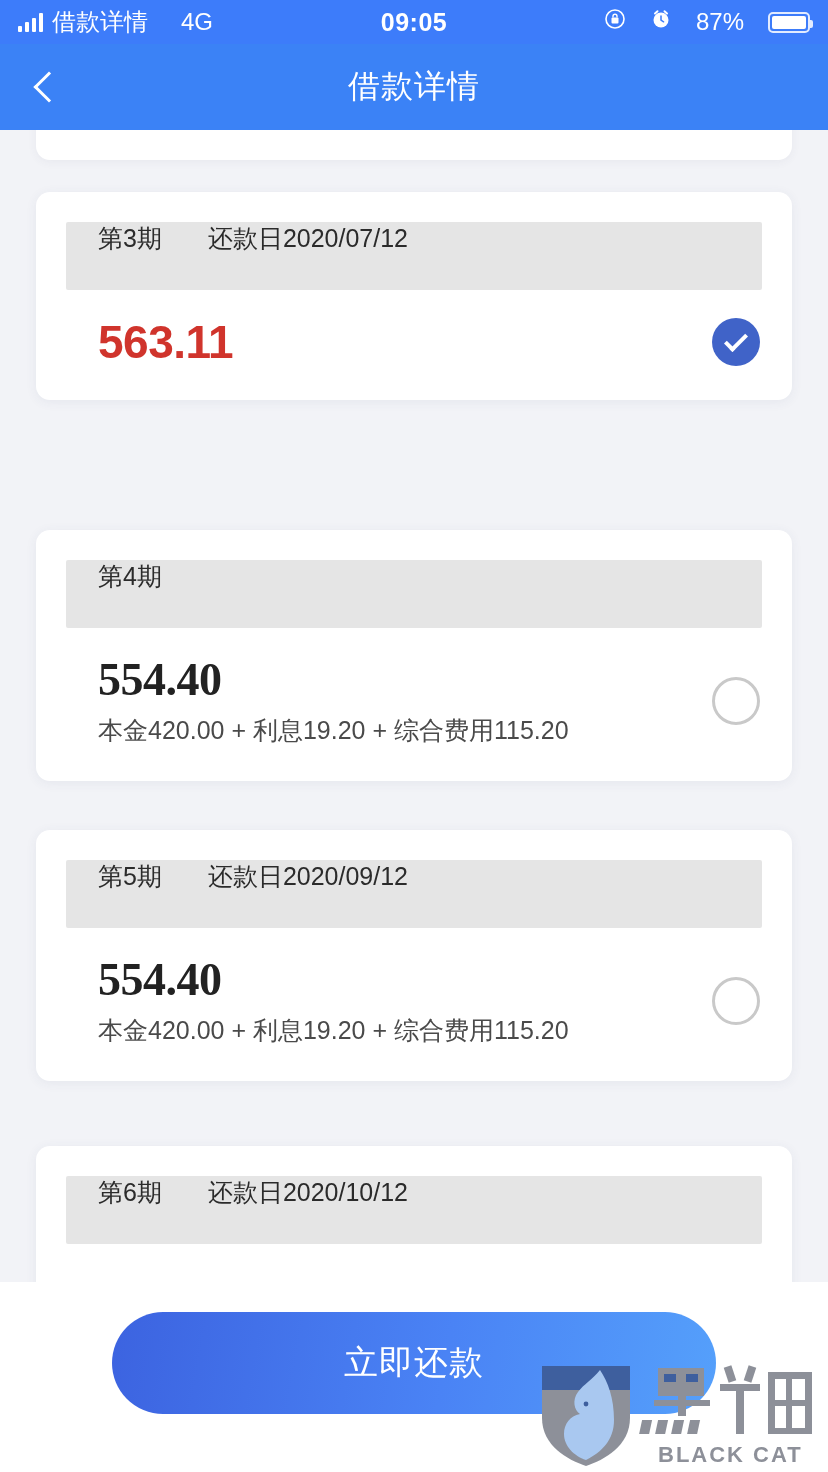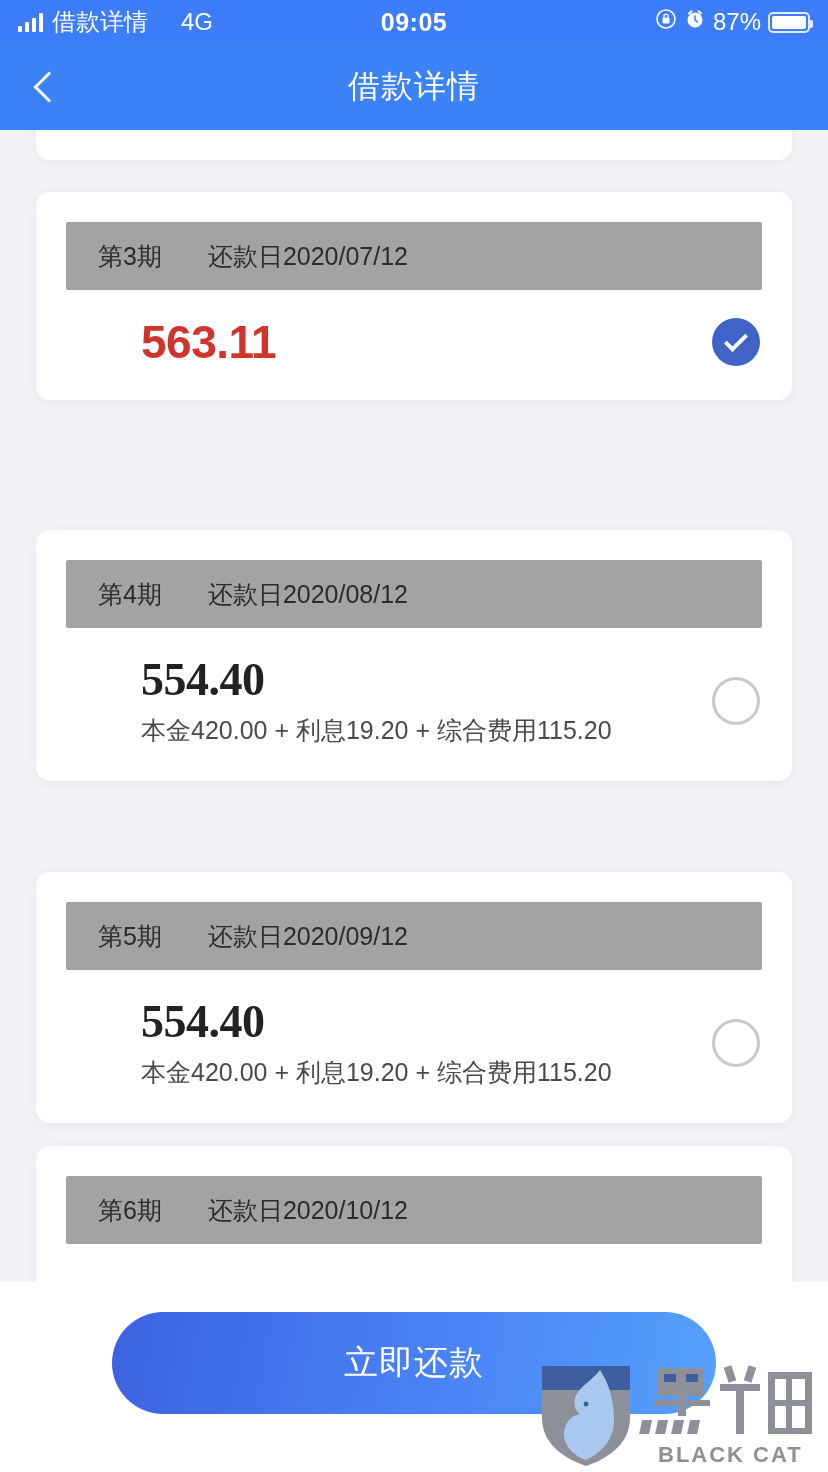--- a/index.html
+++ b/index.html
@@ -25,21 +25,21 @@
   .bars i:nth-child(3){height:14px;}
   .bars i:nth-child(4){height:19px;}
   .carrier { font-size:24px; font-weight:500; letter-spacing:0px;}
   .nettype { font-size:24px; font-weight:500; margin-left:24px;}
   .sb-center {
     position:absolute; left:0; right:0; text-align:center;
     font-size:25px; font-weight:700; letter-spacing:.5px;
     pointer-events:none;
   }
   .sb-right {
-    margin-left:auto; display:flex; align-items:center; gap:7px;
+    margin-left:auto; display:flex; align-items:center; gap:24px;
     position:relative; z-index:2;
   }
   .pct { font-size:24px; font-weight:500; }
   .battery {
     width:42px; height:21px; border:2px solid rgba(255,255,255,.85);
     border-radius:5px; padding:2px; position:relative;
   }
   .battery::after {
     content:""; position:absolute; right:-5px; top:6px;
     width:3px; height:8px; background:rgba(255,255,255,.85);
@@ -78,35 +78,34 @@
     box-shadow:0 2px 10px rgba(60,70,110,.06);
   }
 
   .card {
     position:absolute; left:36px; right:36px;
     background:#fff; border-radius:14px;
     box-shadow:0 2px 12px rgba(60,70,110,.07);
     overflow:hidden;
   }
   .card-head {
-    height:68px; background:#a3a3a3;
-    display:flex; align-items:center; padding:0 32px;
+    height:68px; background:#e5e5e5;
+    display:flex; padding:0 32px;
     margin:30px 30px 0 30px; border-radius:2px;
   }
   .term { font-size:25px; color:#2b2b2b; font-weight:500; }
   .duedate { font-size:25px; color:#2b2b2b; margin-left:46px; }
   .badge {
     margin-left:auto; background:#fae4e2; color:#d8453c;
     font-size:25px; padding:7px 17px; border-radius:5px;
     line-height:1;
   }
   .card-body {
     display:flex; align-items:flex-start; padding:28px 32px 34px 62px;
     position:relative;
-    margin-left:43px;
   }
   .amount-wrap { flex:1; padding-right:20px; }
   .amount {
     font-size:46px; font-weight:700; letter-spacing:-.5px;
     line-height:1.05; font-family:"Liberation Sans","DejaVu Sans",sans-serif;
   }
   .breakdown {
     font-size:25px; line-height:1.3; margin-top:10px;
   }
   .amount.overdue, .breakdown.overdue { color:#d0342c; }
@@ -210,32 +209,31 @@
       </div>
       <div class="radio checked">
         <span class="check"></span>
       </div>
     </div>
   </div>
 
   <div class="card" style="top:400px;">
     <div class="card-head">
       <span class="term">第4期</span>
-      <span class="duedate">还款日2020/08/12</span>
     </div>
     <div class="card-body">
       <div class="amount-wrap">
         <div class="amount normal">554.40</div>
         <div class="breakdown normal">本金420.00 + 利息19.20 + 综合费用115.20</div>
       </div>
       <div class="radio"></div>
     </div>
   </div>
 
-  <div class="card" style="top:742px;">
+  <div class="card" style="top:700px;">
     <div class="card-head">
       <span class="term">第5期</span>
       <span class="duedate">还款日2020/09/12</span>
     </div>
     <div class="card-body">
       <div class="amount-wrap">
         <div class="amount normal">554.40</div>
         <div class="breakdown normal">本金420.00 + 利息19.20 + 综合费用115.20</div>
       </div>
       <div class="radio"></div>

